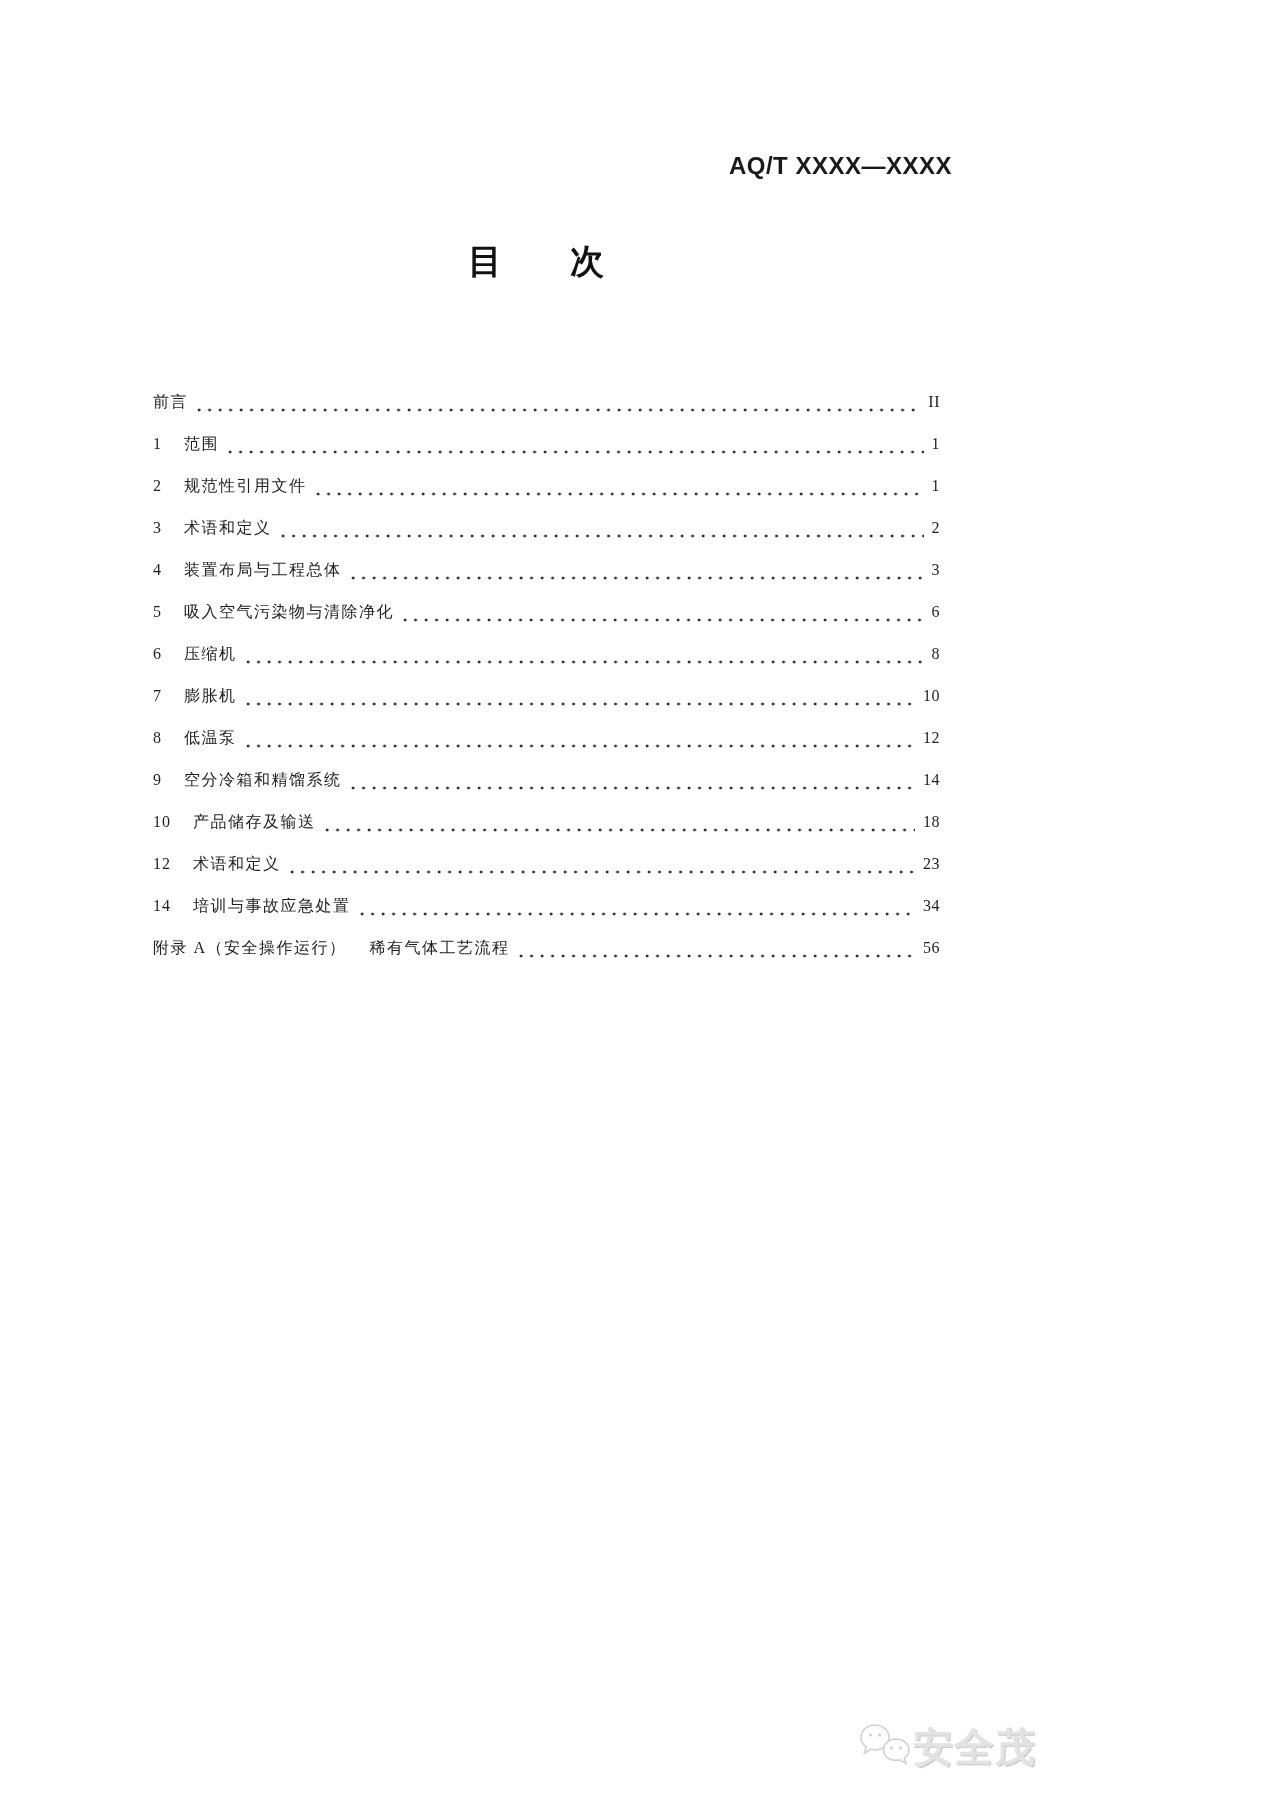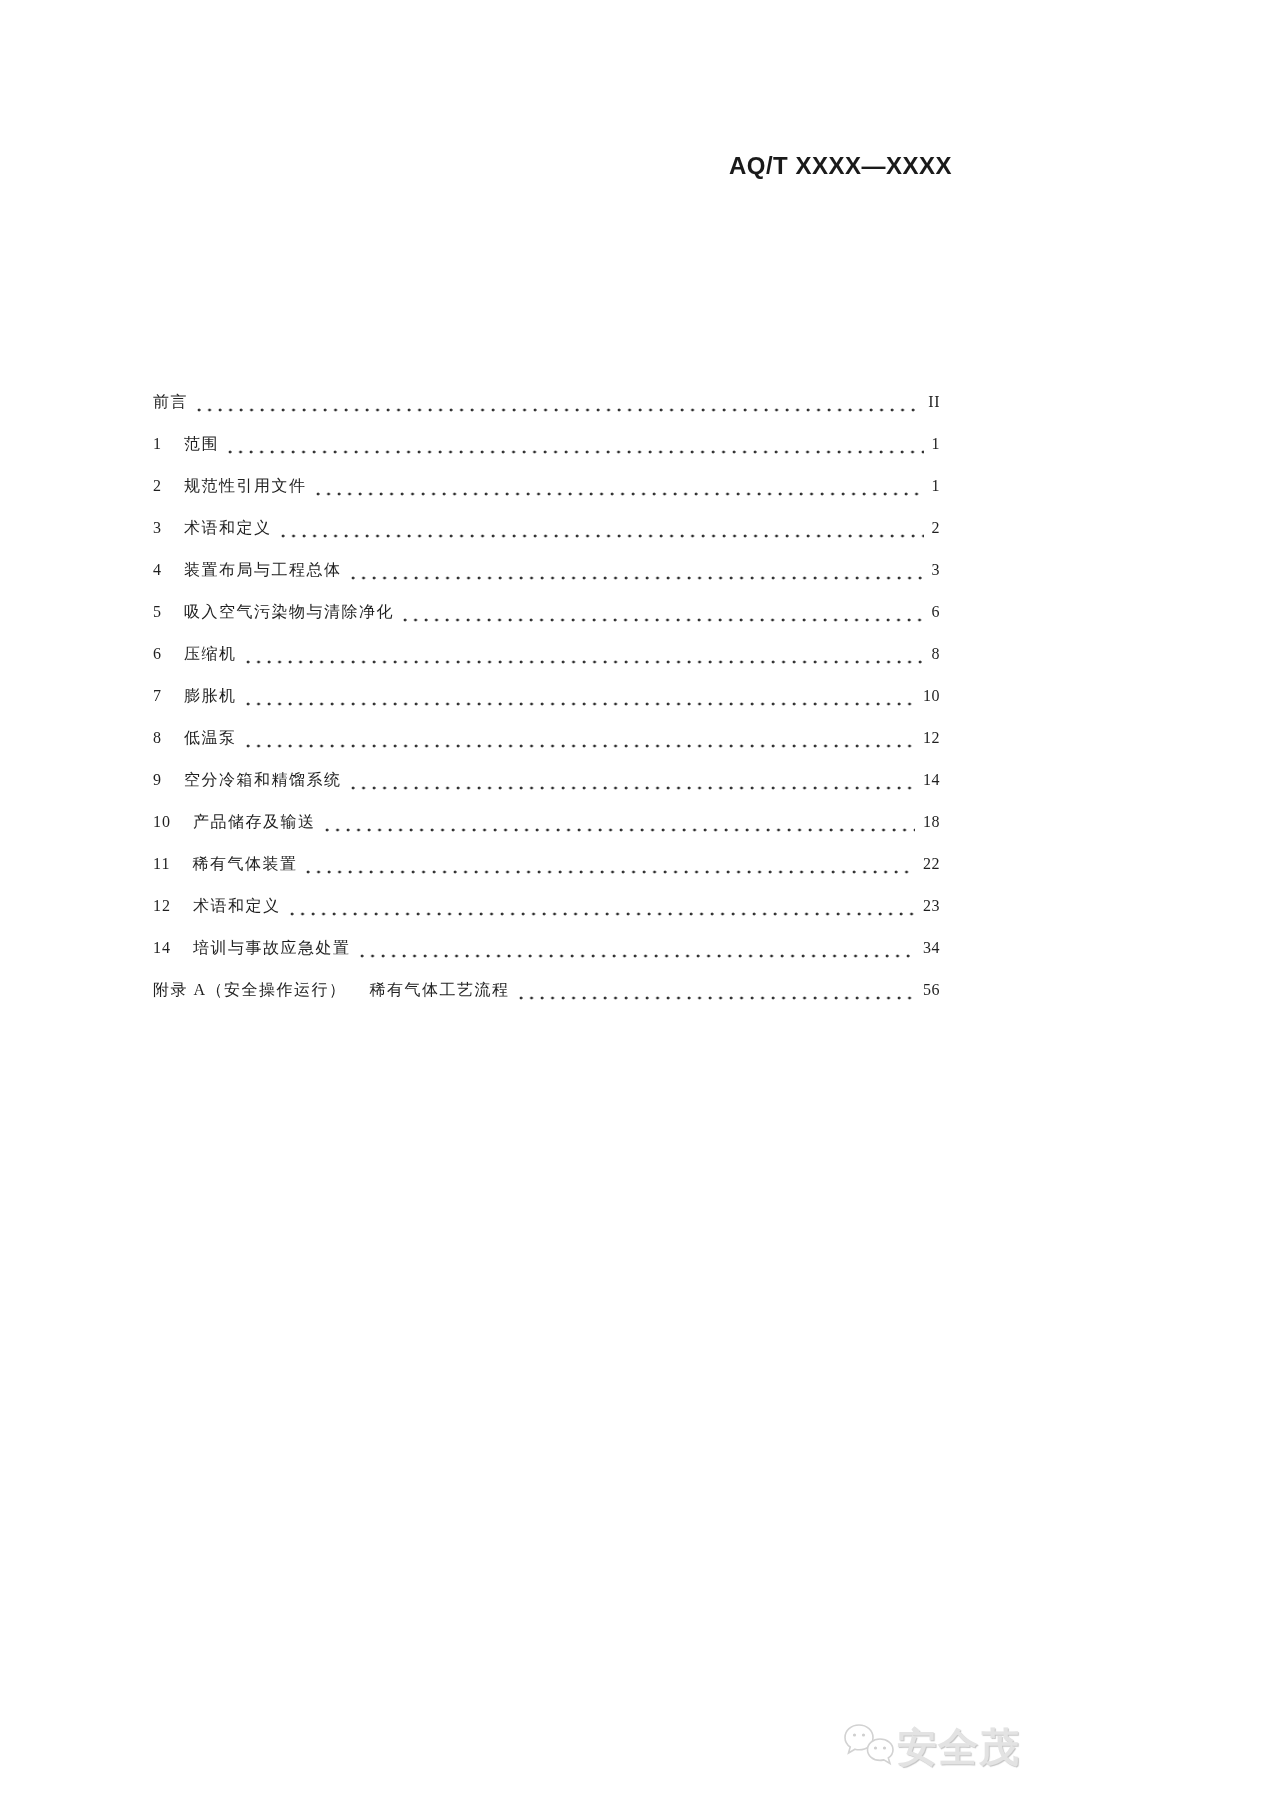--- a/index.html
+++ b/index.html
@@ -77,21 +77,21 @@
   }
   .footer-page-num {
     position: absolute;
     left: 1122px;
     top: 1664px;
     font-size: 20px;
     color: #2a2a2a;
   }
   .watermark {
     position: absolute;
-    right: 52px;
+    right: 36px;
     top: 1722px;
     display: flex;
     align-items: center;
     gap: 0;
     color: #dadada;
   }
   .watermark-text {
     font-family: "Liberation Sans", "DejaVu Sans", sans-serif;
     font-weight: bold;
     font-size: 40px;
@@ -103,20 +103,21 @@
   }
   .wm-icon { display: block; }
 </style>
 </head>
 <body>
 
 <div class="page">
 
   <div class="header-ref">AQ/T XXXX—XXXX</div>
 
+  <h1 class="doc-title">目　　次</h1>
 
   <div class="toc">
 
     <div class="toc-row">
       
       <span class="toc-label">前言</span>
       <span class="toc-leader"></span>
       <span class="toc-page">II</span>
     </div>
 
@@ -183,26 +184,20 @@
       <span class="toc-page">14</span>
     </div>
 
     <div class="toc-row">
       <span class="toc-num">10</span>
       <span class="toc-label">产品储存及输送</span>
       <span class="toc-leader"></span>
       <span class="toc-page">18</span>
     </div>
 
-    <div class="toc-row">
-      <span class="toc-num">11</span>
-      <span class="toc-label">稀有气体装置</span>
-      <span class="toc-leader"></span>
-      <span class="toc-page">22</span>
-    </div>
 
     <div class="toc-row">
       <span class="toc-num">12</span>
       <span class="toc-label">术语和定义</span>
       <span class="toc-leader"></span>
       <span class="toc-page">23</span>
     </div>
 
 
     <div class="toc-row">

